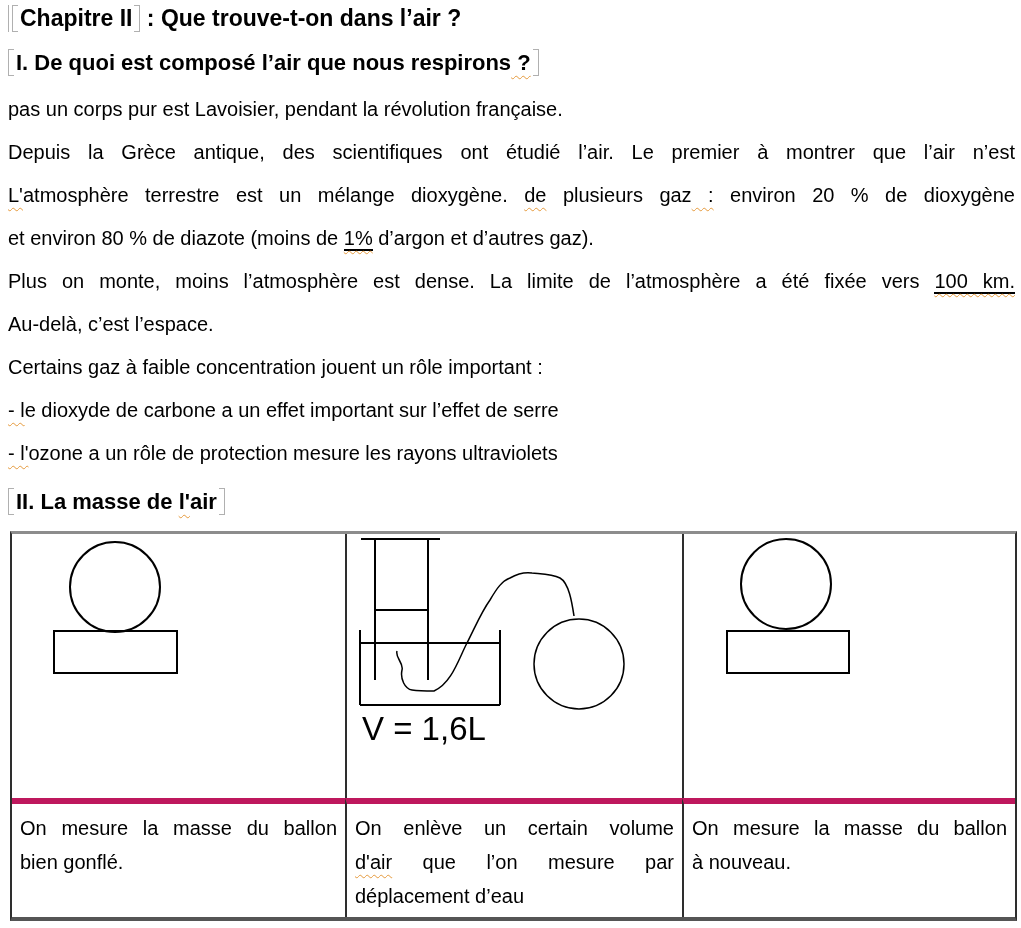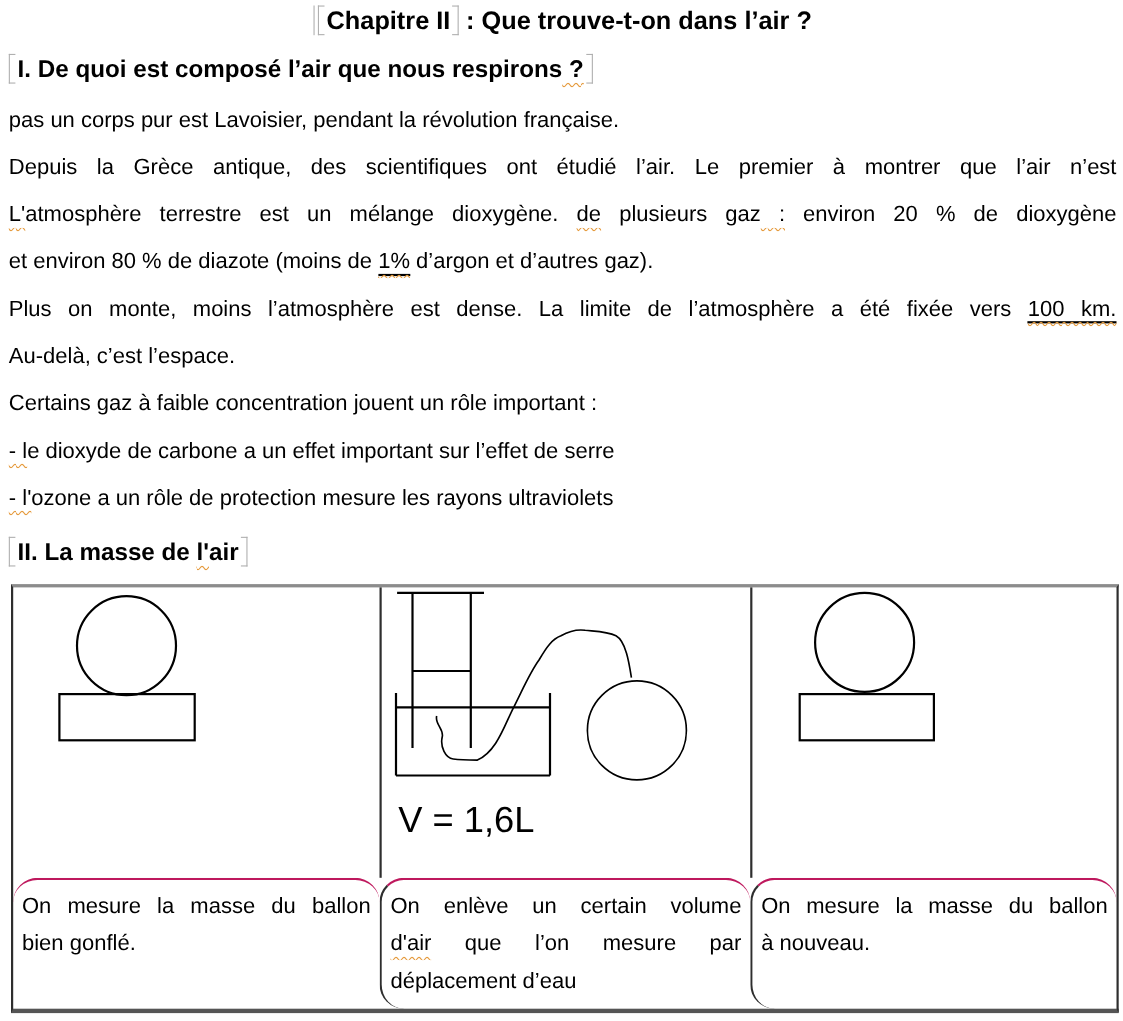--- a/index.html
+++ b/index.html
@@ -3,21 +3,21 @@
 <meta charset="utf-8">
 <style>
   html,body { margin:0; padding:0; }
   body {
     width:1021px; height:928px; overflow:hidden;
     background:#ffffff; color:#000000;
     font-family:"Liberation Sans", sans-serif;
   }
   .page { padding:2px 6px 0 8px; }
 
-  .title { text-align:center; font-weight:bold; font-size:23px; line-height:32px; }
+  .title { text-align:left; font-weight:bold; font-size:23px; line-height:32px; }
   .h1 { font-weight:bold; font-size:22px; line-height:30px; margin-top:14px; }
   .h2 { font-weight:bold; font-size:22px; line-height:30px; margin-top:12px; }
 
   .bodytext { margin-top:10px; font-size:20px; }
   .line { line-height:43px; }
   .jl { text-align:justify; text-align-last:justify; }
 
   
   .sq {
     text-decoration:underline;
@@ -40,27 +40,27 @@
     margin-top:14px; margin-left:2px; width:1003px;
     display:grid;
     grid-template-columns:333px 337px 333px;
     grid-template-rows:264px 119px;
     border-left:2px solid #2e2e2e; border-right:2px solid #2e2e2e;
     border-top:3px solid #8c8c8c; border-bottom:4px solid #555555;
     box-sizing:content-box;
   }
   .cell { position:relative; box-sizing:border-box; overflow:hidden; }
   .cell.cmid, .cell.cright { border-left:2px solid #2e2e2e; }
-  .cell.r2 { border-top:2px solid #be185d;border-radius:22px; }
+  .cell.r2 { border-top:6px solid #be185d; }
   .diagram { position:absolute; left:0; top:0; }
   .eq { position:absolute; font-size:33px; white-space:nowrap; }
   .eq sub { font-size:19px; }
   .eq1 { left:18px; top:166px; }
   .eq3 { left:20px; top:166px; }
-  .vol { position:absolute; left:15px; top:192px; font-size:33px; white-space:nowrap; }
+  .vol { position:absolute; left:15px; top:176px; font-size:33px; white-space:nowrap; }
   .cap { font-size:20px; line-height:34px; padding:7px 8px 0 8px; }
 </style>
 </head>
 <body>
 
 <div class="page">
 
   <div class="title"><span class="bk bkp"></span><span class="bk bkl"></span><span>Chapitre II</span><span class="bk bkr"></span><span> : Que trouve-t-on dans l’air ?</span></div>
 
   <div class="h1"><span class="bk bkl"></span><span>I. De quoi est composé l’air que nous respirons</span><span class="sq"> ?</span><span class="bk bkr"></span></div>

